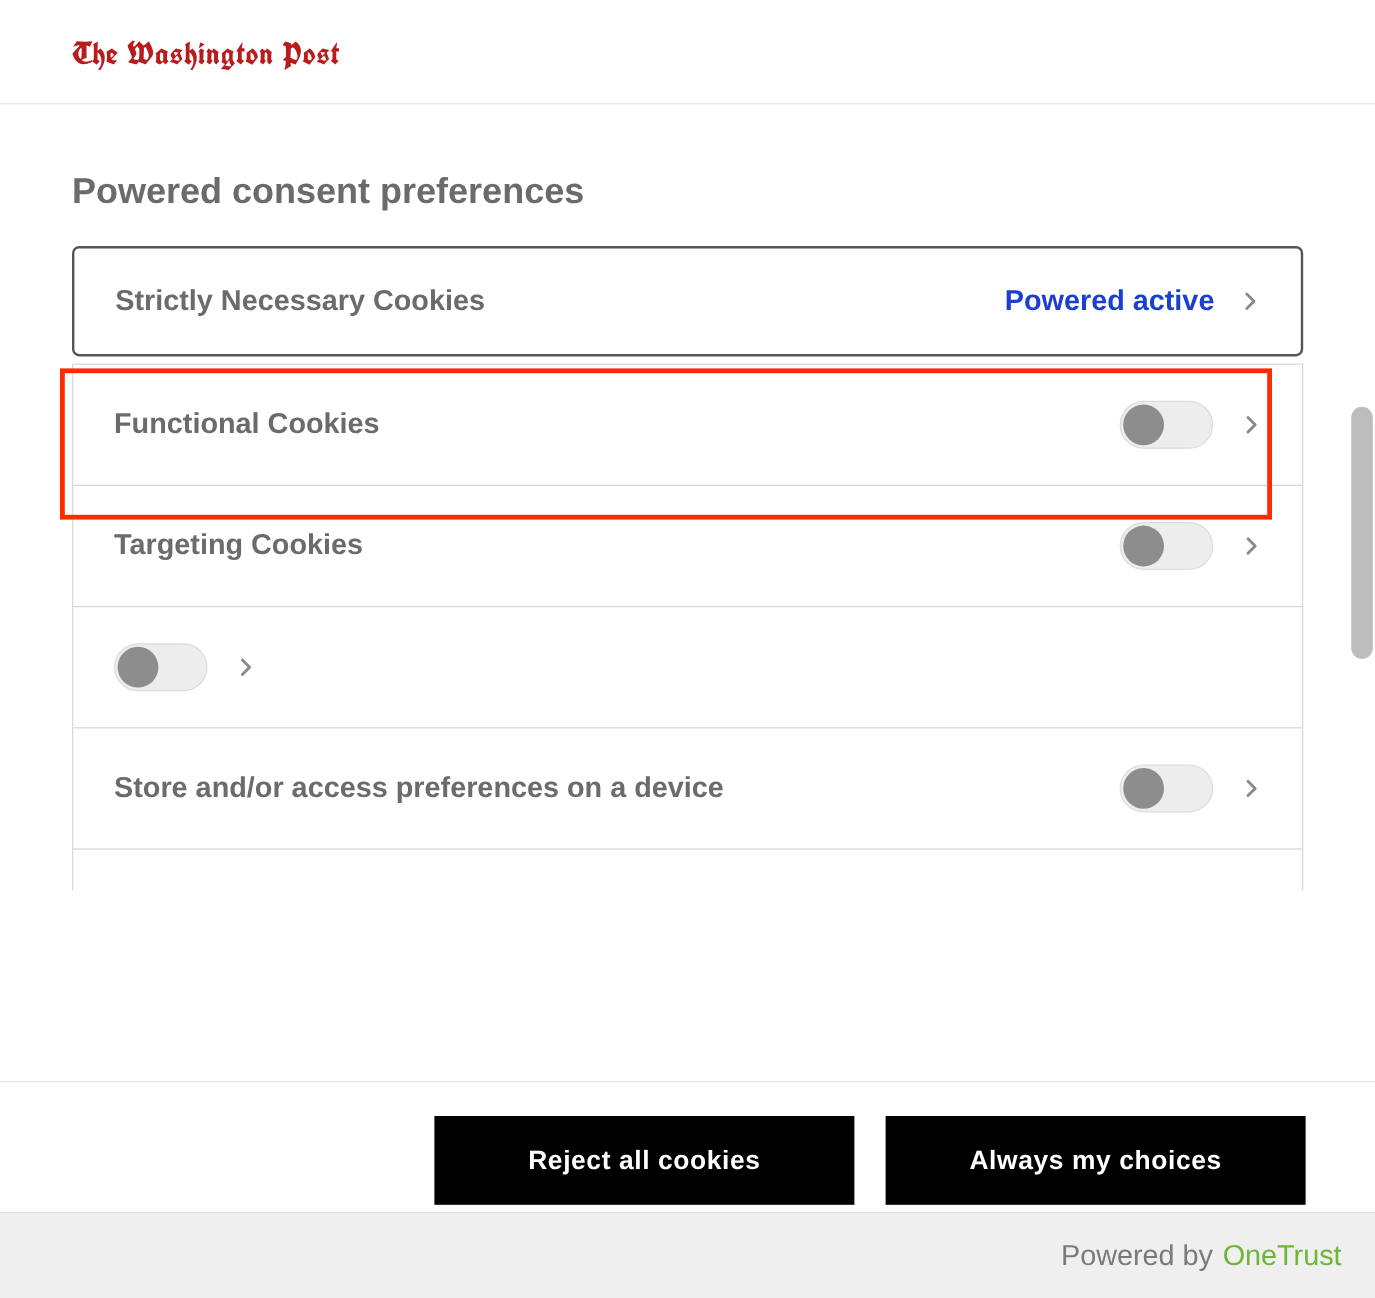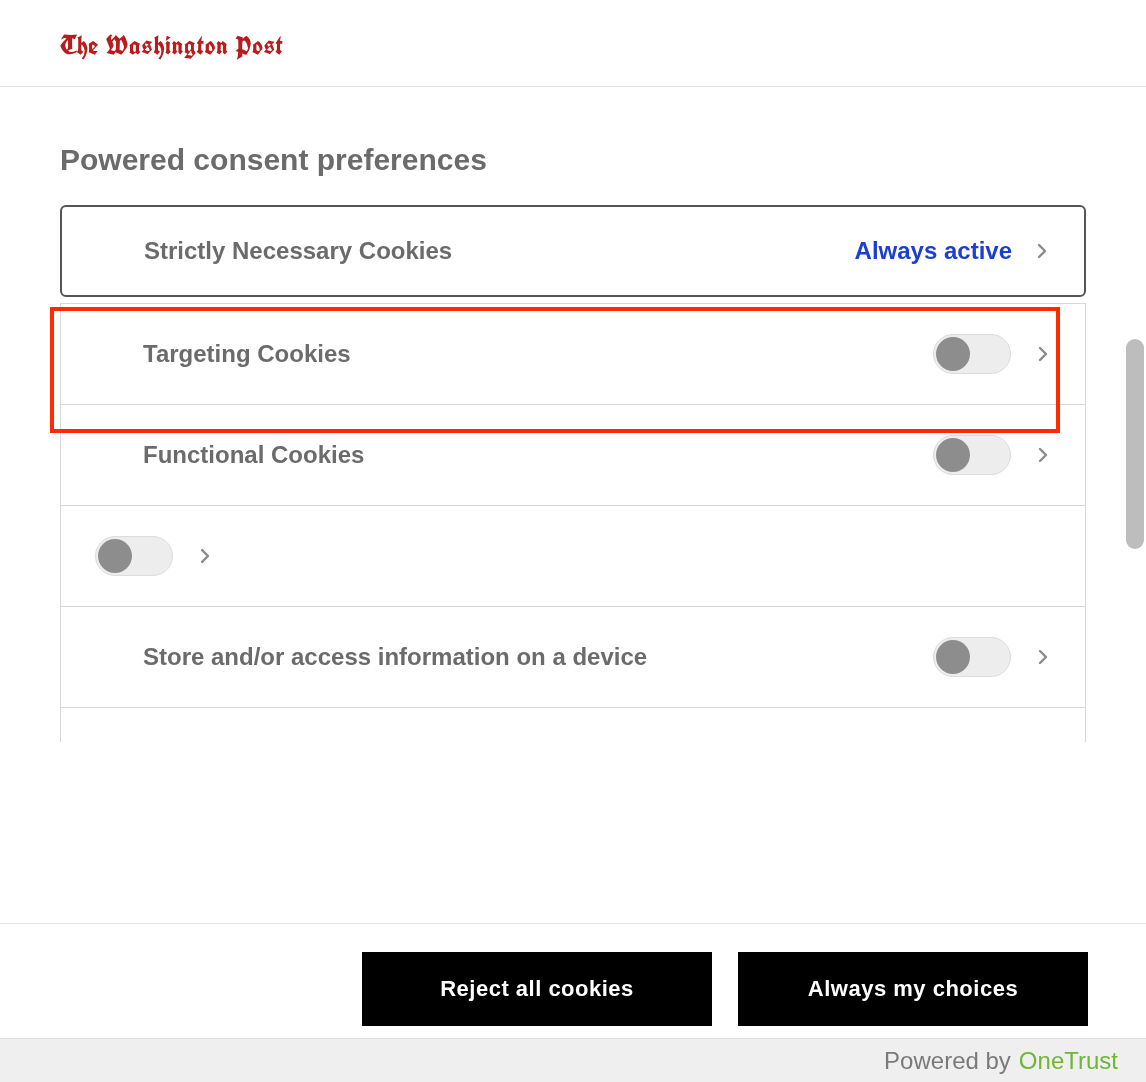--- a/index.html
+++ b/index.html
@@ -52,21 +52,20 @@
     .category.first {
       border: 2px solid #555;
       border-radius: 6px;
       margin-bottom: 6px;
     }
     .category-label {
       flex: 1;
       font-size: 24px;
       font-weight: 800;
       color: #6b6b6b;
-      margin-left: 48px;
     }
     .always-active {
       font-size: 24px;
       font-weight: 800;
       color: #1a3fd1;
       margin-right: 22px;
     }
     .toggle {
       width: 78px;
       height: 40px;
@@ -98,21 +97,21 @@
       top: 252px;
       width: 18px;
       height: 210px;
       background: #bdbdbd;
       border-radius: 9px;
     }
     .footer-actions {
       position: absolute;
       left: 0;
       right: 0;
-      bottom: 56px;
+      bottom: 78px;
       border-top: 1px solid #e5e5e5;
       padding: 28px 58px 0;
       display: flex;
       justify-content: flex-end;
       gap: 26px;
       background: #fff;
     }
     .btn {
       background: #000;
       color: #fff;
@@ -123,21 +122,21 @@
       padding: 24px 40px;
       min-width: 350px;
       cursor: pointer;
       text-align: center;
     }
     .powered {
       position: absolute;
       left: 0;
       right: 0;
       bottom: 0;
-      height: 44px;
+      height: 72px;
       background: #efefef;
       display: flex;
       align-items: center;
       justify-content: flex-end;
       padding-right: 28px;
       font-size: 24px;
       color: #7a7a7a;
       border-top: 1px solid #e0e0e0;
     }
     .powered .brand {
@@ -170,66 +169,66 @@
 
 <div class="content-wrapper">
   <h2 class="section-title">Powered consent preferences</h2>
 
   <div class="highlight-box" style="left:50px;top:220px;width:1010px;height:126px;"></div>
 
   <div class="categories">
 
     <div class="category first">
       <div class="category-label">Strictly Necessary Cookies</div>
-      <div class="always-active">Always active</div>
-      <span class="chevron">
-        <svg viewBox="0 0 16 16" width="16" height="16">
-            <path d="M5 2l6 6-6 6" stroke="#8a8a8a" stroke-width="2.4" fill="none" stroke-linecap="round" stroke-linejoin="round"></path>
-          </svg>
-      </span>
-    </div>
-
+      <div class="always-active">Powered active</div>
+      <span class="chevron">
+        <svg viewBox="0 0 16 16" width="16" height="16">
+            <path d="M5 2l6 6-6 6" stroke="#8a8a8a" stroke-width="2.4" fill="none" stroke-linecap="round" stroke-linejoin="round"></path>
+          </svg>
+      </span>
+    </div>
+
+
+    <div class="category">
+      <div class="category-label">Functional Cookies</div>
+      <div class="toggle">
+          <div class="toggle-knob"></div>
+        </div>
+      <span class="chevron">
+        <svg viewBox="0 0 16 16" width="16" height="16">
+            <path d="M5 2l6 6-6 6" stroke="#8a8a8a" stroke-width="2.4" fill="none" stroke-linecap="round" stroke-linejoin="round"></path>
+          </svg>
+      </span>
+    </div>
 
     <div class="category">
       <div class="category-label">Targeting Cookies</div>
       <div class="toggle">
           <div class="toggle-knob"></div>
         </div>
       <span class="chevron">
         <svg viewBox="0 0 16 16" width="16" height="16">
             <path d="M5 2l6 6-6 6" stroke="#8a8a8a" stroke-width="2.4" fill="none" stroke-linecap="round" stroke-linejoin="round"></path>
           </svg>
       </span>
     </div>
 
     <div class="category">
-      <div class="category-label">Functional Cookies</div>
-      <div class="toggle">
-          <div class="toggle-knob"></div>
-        </div>
-      <span class="chevron">
-        <svg viewBox="0 0 16 16" width="16" height="16">
-            <path d="M5 2l6 6-6 6" stroke="#8a8a8a" stroke-width="2.4" fill="none" stroke-linecap="round" stroke-linejoin="round"></path>
-          </svg>
-      </span>
-    </div>
-
-    <div class="category">
-      <div class="toggle">
-          <div class="toggle-knob"></div>
-        </div>
-      <span class="chevron">
-        <svg viewBox="0 0 16 16" width="16" height="16">
-            <path d="M5 2l6 6-6 6" stroke="#8a8a8a" stroke-width="2.4" fill="none" stroke-linecap="round" stroke-linejoin="round"></path>
-          </svg>
-      </span>
-    </div>
-
-    <div class="category">
-      <div class="category-label">Store and/or access information on a device</div>
+      <div class="toggle">
+          <div class="toggle-knob"></div>
+        </div>
+      <span class="chevron">
+        <svg viewBox="0 0 16 16" width="16" height="16">
+            <path d="M5 2l6 6-6 6" stroke="#8a8a8a" stroke-width="2.4" fill="none" stroke-linecap="round" stroke-linejoin="round"></path>
+          </svg>
+      </span>
+    </div>
+
+    <div class="category">
+      <div class="category-label">Store and/or access preferences on a device</div>
       <div class="toggle">
           <div class="toggle-knob"></div>
         </div>
       <span class="chevron">
         <svg viewBox="0 0 16 16" width="16" height="16">
             <path d="M5 2l6 6-6 6" stroke="#8a8a8a" stroke-width="2.4" fill="none" stroke-linecap="round" stroke-linejoin="round"></path>
           </svg>
       </span>
     </div>
 

